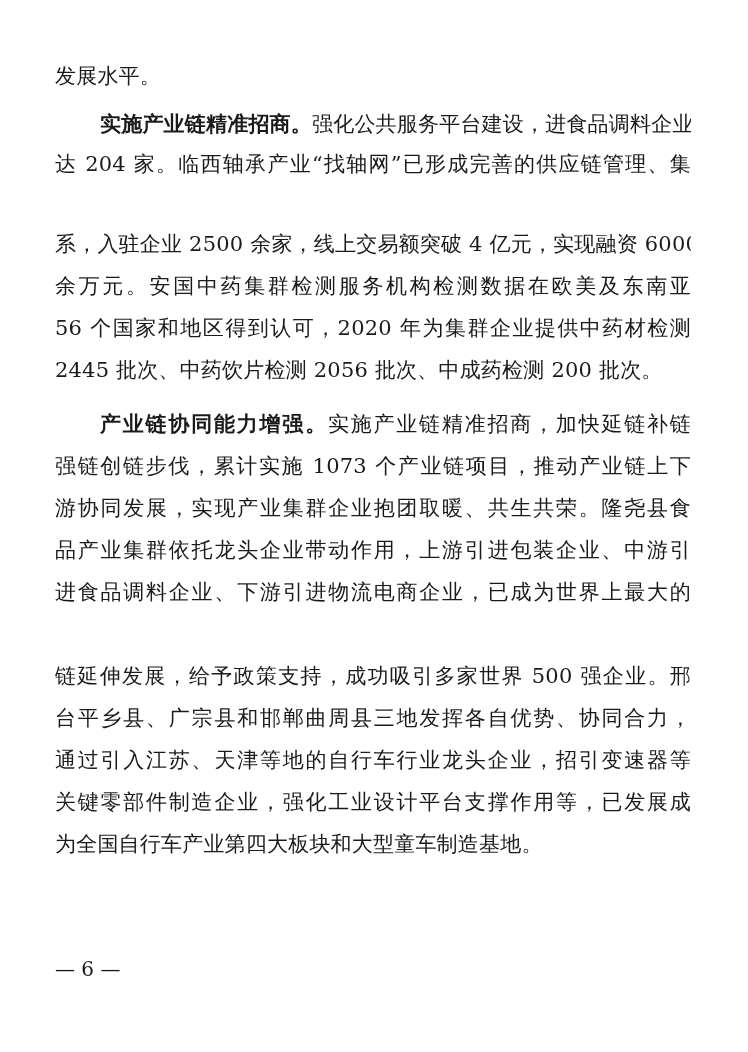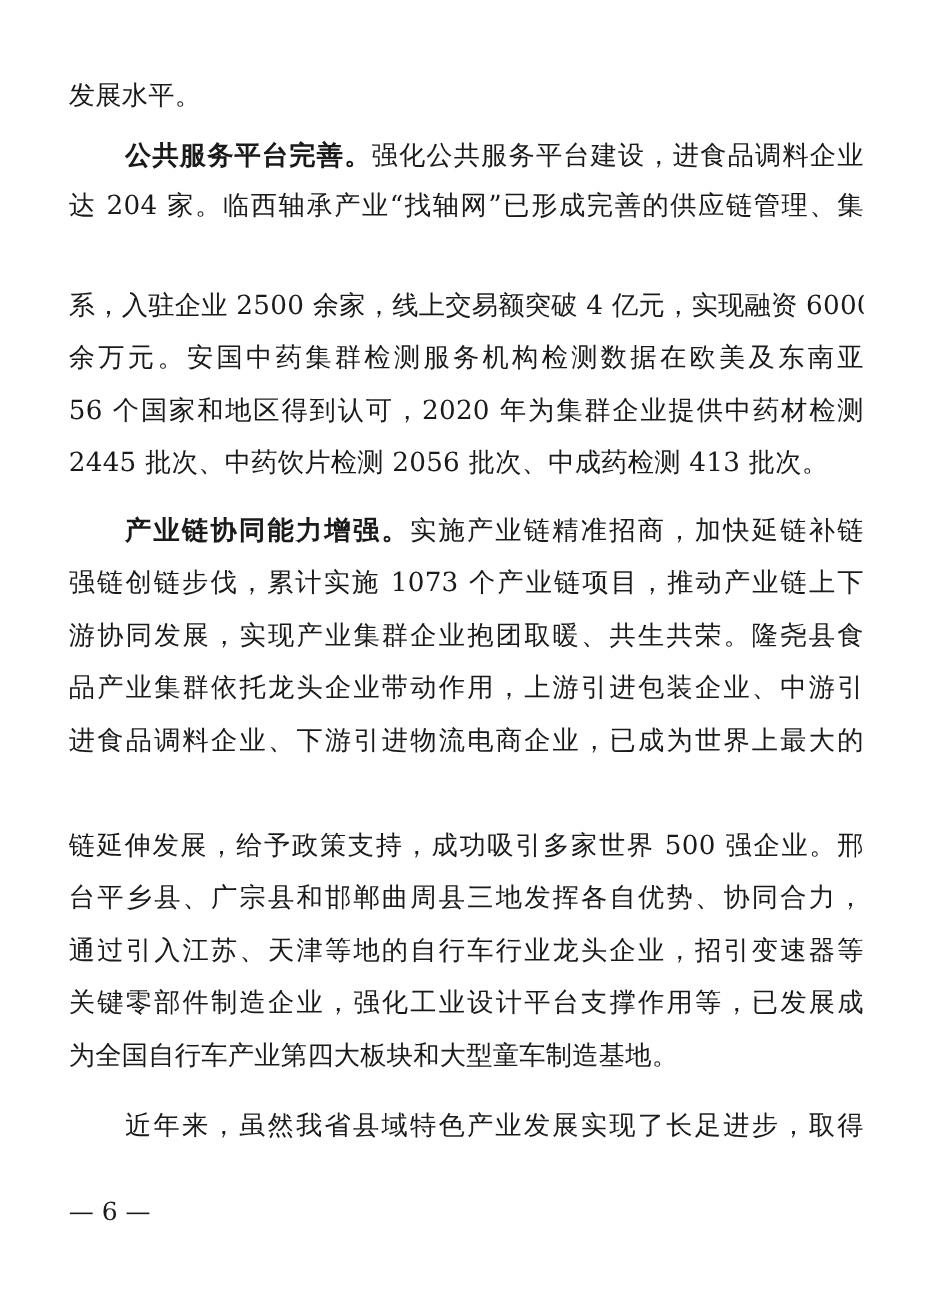--- a/index.html
+++ b/index.html
@@ -23,34 +23,33 @@
     position: absolute; left: 55px; top: 956px;
     font-size: 20px; line-height: 26px; white-space: nowrap;
   }
 </style>
 </head>
 <body>
 
 <div class="page">
   <div class="line last" style="top:62px"><span>发展水平。</span></div>
 
-  <div class="line indent" style="top:110px"><span class="bold">公共服务平台完善。</span><span>强化公共服务平台建设，进食品调料企业</span></div>
+  <div class="line indent" style="top:110px"><span class="bold">实施产业链精准招商。</span><span>强化公共服务平台建设，进食品调料企业</span></div>
   <div class="line" style="top:150px"><span>达 204 家。临西轴承产业“找轴网”已形成完善的供应链管理、集</span></div>
   <div class="line" style="top:230px"><span>系，入驻企业 2500 余家，线上交易额突破 4 亿元，实现融资 6000</span></div>
   <div class="line" style="top:272px"><span>余万元。安国中药集群检测服务机构检测数据在欧美及东南亚</span></div>
   <div class="line" style="top:314px"><span>56 个国家和地区得到认可，2020 年为集群企业提供中药材检测</span></div>
-  <div class="line last" style="top:356px"><span>2445 批次、中药饮片检测 2056 批次、中成药检测 413 批次。</span></div>
+  <div class="line last" style="top:356px"><span>2445 批次、中药饮片检测 2056 批次、中成药检测 200 批次。</span></div>
 
   <div class="line indent" style="top:410px"><span class="bold">产业链协同能力增强。</span><span>实施产业链精准招商，加快延链补链</span></div>
   <div class="line" style="top:452px"><span>强链创链步伐，累计实施 1073 个产业链项目，推动产业链上下</span></div>
   <div class="line" style="top:536px"><span>品产业集群依托龙头企业带动作用，上游引进包装企业、中游引</span></div>
   <div class="line" style="top:494px"><span>游协同发展，实现产业集群企业抱团取暖、共生共荣。隆尧县食</span></div>
   <div class="line" style="top:578px"><span>进食品调料企业、下游引进物流电商企业，已成为世界上最大的</span></div>
   <div class="line" style="top:662px"><span>链延伸发展，给予政策支持，成功吸引多家世界 500 强企业。邢</span></div>
   <div class="line" style="top:704px"><span>台平乡县、广宗县和邯郸曲周县三地发挥各自优势、协同合力，</span></div>
   <div class="line" style="top:746px"><span>通过引入江苏、天津等地的自行车行业龙头企业，招引变速器等</span></div>
   <div class="line" style="top:788px"><span>关键零部件制造企业，强化工业设计平台支撑作用等，已发展成</span></div>
   <div class="line last" style="top:830px"><span>为全国自行车产业第四大板块和大型童车制造基地。</span></div>
 
-  <div class="line indent" style="top:886px"><span>近年来，虽然我省县域特色产业发展实现了长足进步，取得</span></div>
 
   <div class="footer">— 6 —</div>
 </div>
 
 </body></html>

